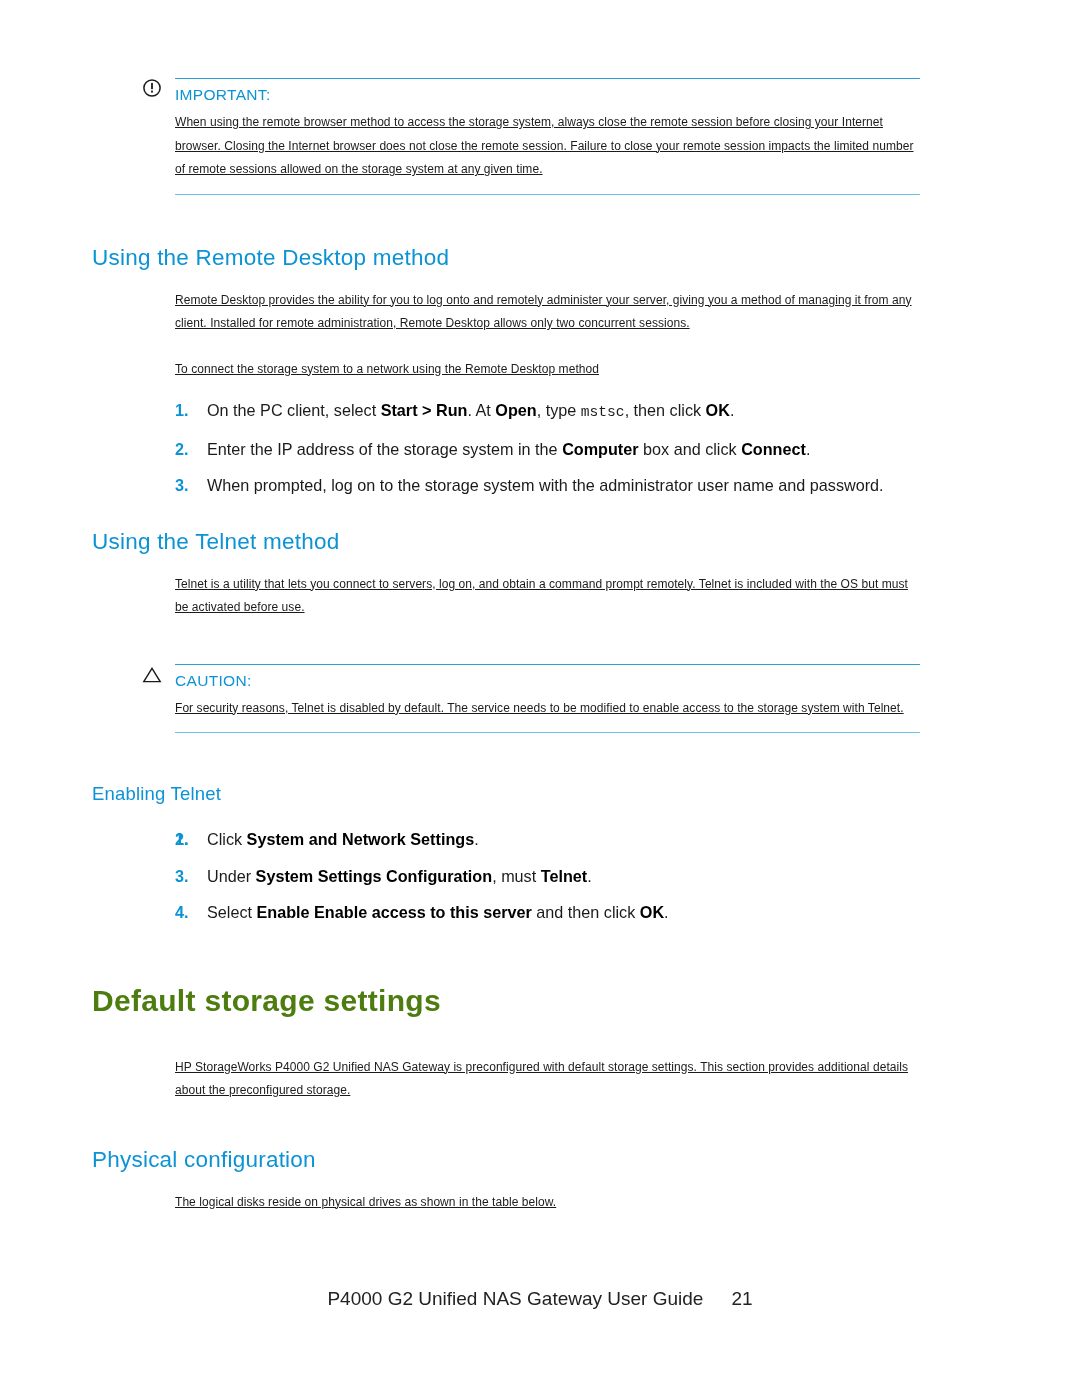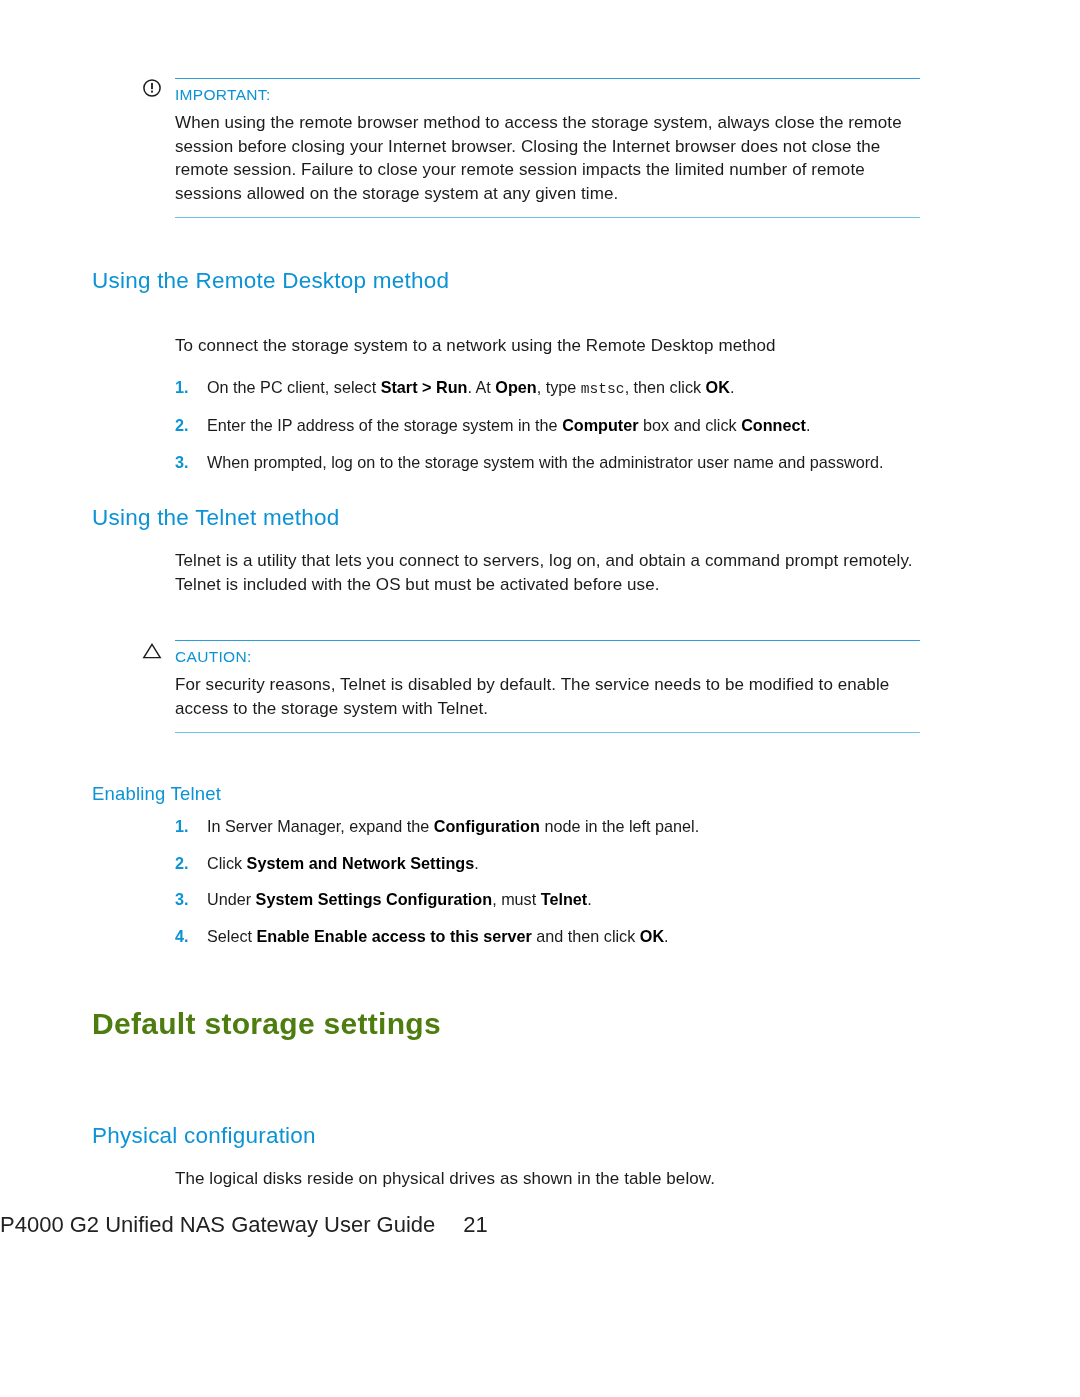--- a/index.html
+++ b/index.html
@@ -21,25 +21,26 @@
     position: relative;
     width: 1080px;
     height: 1397px;
     box-sizing: border-box;
     padding: 0;
     overflow: hidden;
   }
 
   
   .body-text {
-    font-size: 17px;
+    font-size: 12px;
     line-height: 23.5px;
     color: #1b1b1b;
     margin: 0;
     letter-spacing: 0.005em;
+    text-decoration: underline;
   }
 
   
   .h1 {
     font-size: 30px;
     line-height: 34px;
     font-weight: 700;
     color: #4d7c0f;
     margin: 16px;
     letter-spacing: 0.01em;
@@ -140,23 +141,24 @@
   code, .mono {
     font-family: "Liberation Mono", "DejaVu Sans Mono", monospace;
     font-size: 14.6px;
     letter-spacing: 0;
   }
 
   
   .footer {
     position: absolute;
     left: 0;
-    top: 1212px;
+    top: 1288px;
     width: 1080px;
-    font-size: 22px;
+    text-align: center;
+    font-size: 19px;
     color: #222;
   }
   .footer .guide { }
   .footer .pageno {
     display: inline-block;
     margin-left: 28px;
   }
   .sp-10 { height: 10px; }
   .sp-18 { height: 18px; }
   .sp-22 { height: 22px; }
@@ -189,20 +191,21 @@
     <div class="rule-bot"></div>
   </div>
 
   <div class="sp-36"></div>
   <div style="height:14px"></div>
 
   <h2 class="h2 indent-head">Using the Remote Desktop method</h2>
 
   <div class="sp-18"></div>
 
+  <p class="body-text indent-body">Remote Desktop provides the ability for you to log onto and remotely administer your server, giving you a method of managing it from any client. Installed for remote administration, Remote Desktop allows only two concurrent sessions.</p>
 
   <div class="sp-22"></div>
 
   <p class="body-text indent-body">To connect the storage system to a network using the Remote Desktop method</p>
 
   <div class="sp-18"></div>
 
   <ol class="steps" id="rd-steps">
       <li><span class="num">1.</span><span><span>On the PC client, select </span><b>Start &gt; Run</b><span>. At </span><b>Open</b><span>, type </span><code>mstsc</code><span>, then click </span><b>OK</b><span>.</span></span></li>
       <li><span class="num">2.</span><span><span>Enter the IP address of the storage system in the </span><b>Computer</b><span> box and click </span><b>Connect</b><span>.</span></span></li>
@@ -235,32 +238,33 @@
   </div>
 
   <div class="sp-36"></div>
   <div style="height:14px"></div>
 
   <h3 class="h3 indent-head">Enabling Telnet</h3>
 
   <div class="sp-10"></div>
 
   <ol class="steps" id="tel-steps">
-      <li><span class="num">1.</span><span><span>In Server Manager, expand the </span><b>Configuration</b><span> node in the left panel.</span></span></li>
+      <li><span class="num">1.</span></li>
       <li><span class="num">2.</span><span><span>Click </span><b>System and Network Settings</b><span>.</span></span></li>
       <li><span class="num">3.</span><span><span>Under </span><b>System Settings Configuration</b><span>, must </span><b>Telnet</b><span>.</span></span></li>
       <li><span class="num">4.</span><span><span>Select </span><b>Enable Enable access to this server</b><span> and then click </span><b>OK</b><span>.</span></span></li>
     </ol>
 
   <div class="sp-30"></div>
 
   <h1 class="h1 indent-head">Default storage settings</h1>
 
   <div class="sp-22"></div>
 
+  <p class="body-text indent-body">HP StorageWorks P4000 G2 Unified NAS Gateway is preconfigured with default storage settings. This section provides additional details about the preconfigured storage.</p>
 
   <div class="sp-36"></div>
   <div style="height:8px"></div>
 
   <h2 class="h2 indent-head">Physical configuration</h2>
 
   <div class="sp-18"></div>
 
   <p class="body-text indent-body">The logical disks reside on physical drives as shown in the table below.</p>
 

